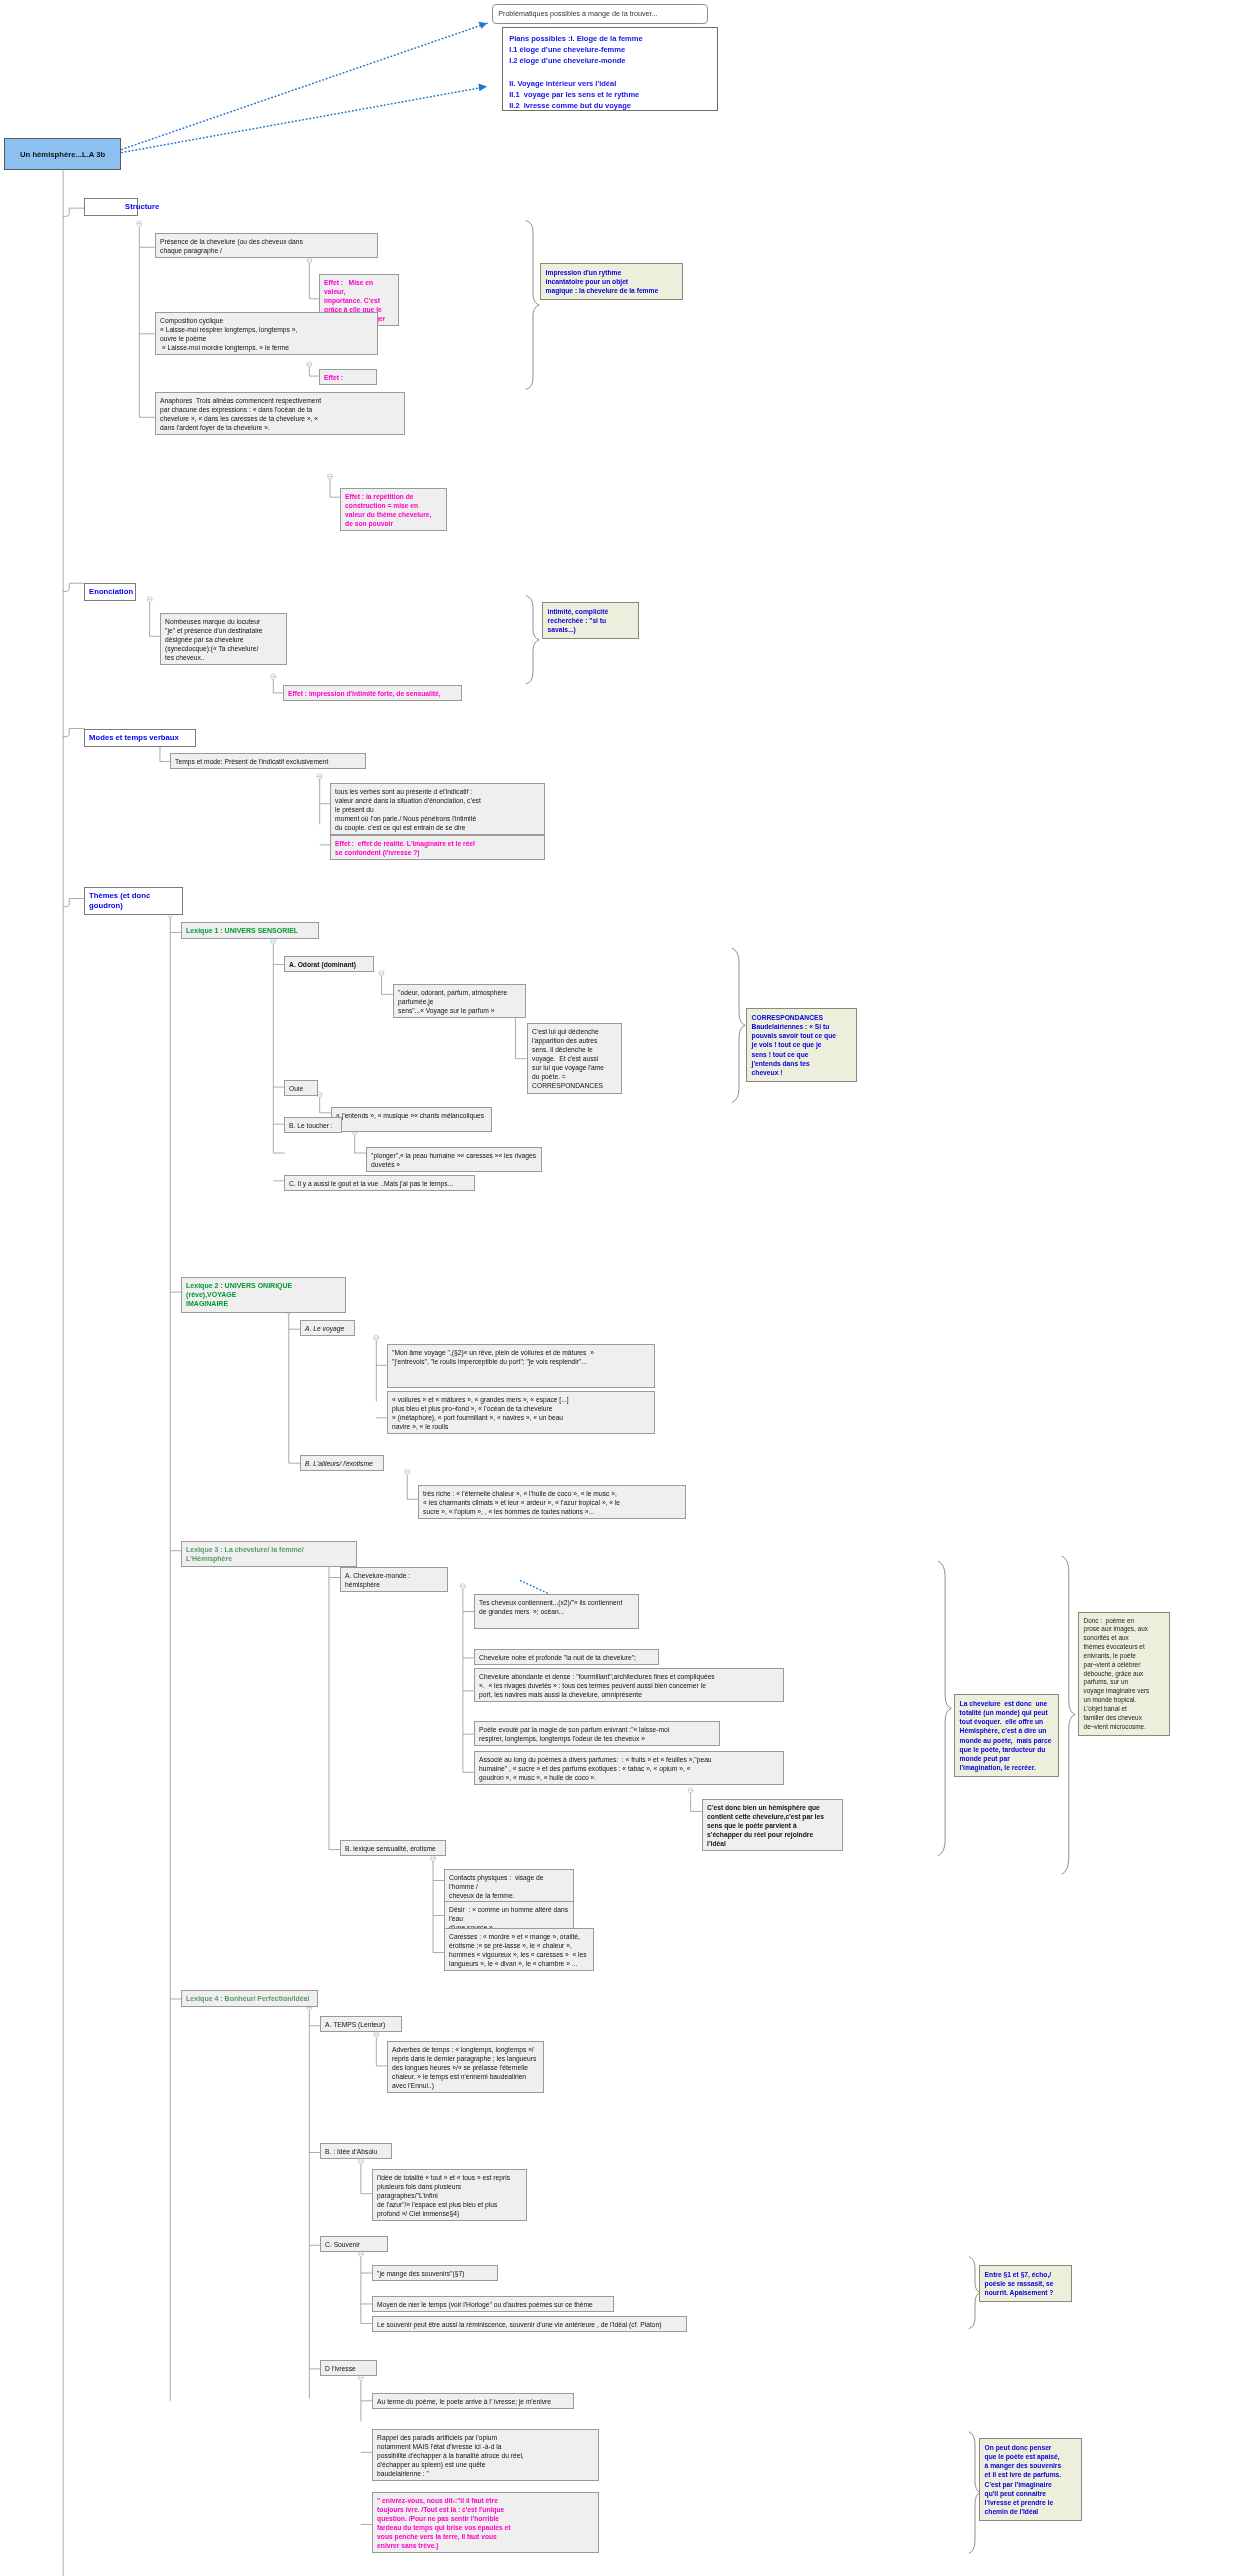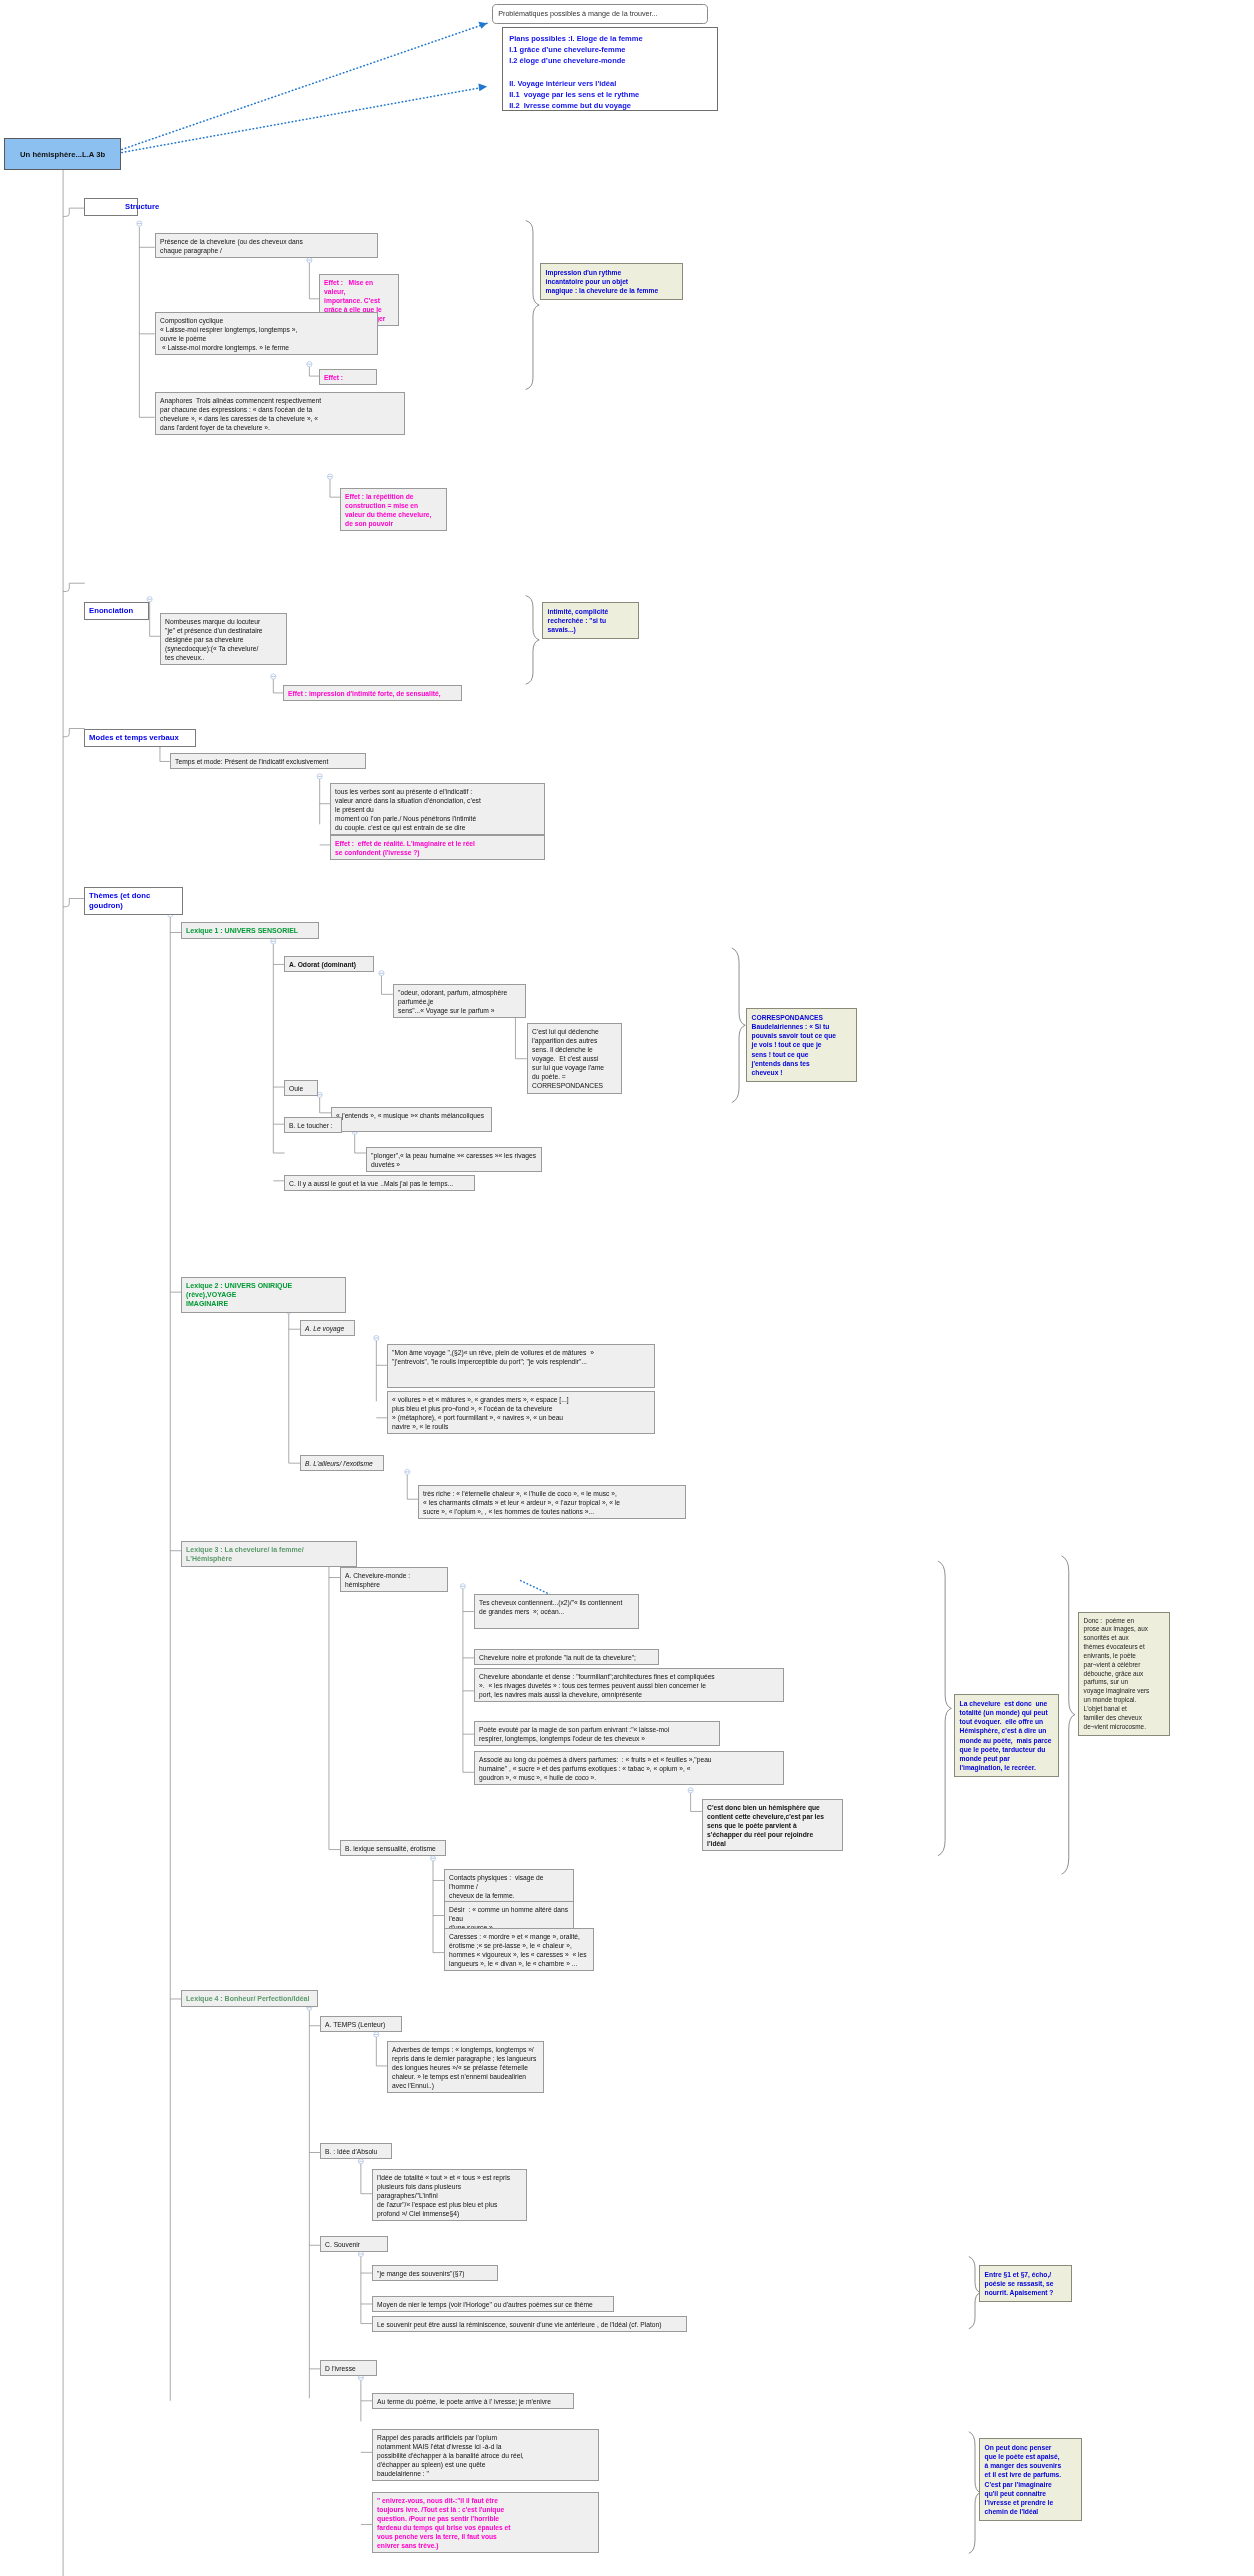--- a/index.html
+++ b/index.html
@@ -223,21 +223,21 @@
     <path class="dot" d="M1010,3068 L1078,3100"></path>
     <polygon points="1082,3102 1064,3096 1068,3110" fill="#1f77d0"></polygon>
   </svg>
 
   <div id="root">Un hémisphère...L.A 3b</div>
 
   <div id="prob">Problématiques possibles  à mange de la trouver...</div>
 
   <div class="rbox" style="left:502px;top:27px;width:216px;height:84px;padding:4.6px 6.2px;">
     <div class="ln">Plans possibles :I. Eloge de la femme</div>
-    <div class="ln">I.1 grâce d’une chevelure-femme</div>
+    <div class="ln">I.1 éloge d’une chevelure-femme</div>
     <div class="ln">I.2 éloge d’une chevelure-monde</div>
     <div class="ln">&nbsp;</div>
     <div class="ln">II. Voyage intérieur vers l'idéal</div>
     <div class="ln">II.1  voyage par les sens et le rythme</div>
     <div class="ln">II.2  Ivresse comme but du voyage</div>
   </div>
 
   <div class="node branch" style="left:84px;top:198px;width:54px;padding-left:40px;">Structure</div>
   <div class="node" style="left:155px;top:233px;width:223px;">Présence de la chevelure (ou des cheveux dans
 chaque paragraphe /</div>
@@ -256,21 +256,21 @@
 chevelure », « dans les caresses de ta chevelure », «
 dans l'ardent foyer de ta chevelure ».</div>
   <div class="node effet" style="left:340px;top:488px;width:107px;">Effet : la répétition de
 construction = mise en
 valeur du thème chevelure,
 de son pouvoir</div>
   <div class="note" style="left:540px;top:263px;width:143px;">Impression d'un rythme
 incantatoire pour un objet
 magique : la chevelure de la femme</div>
 
-  <div class="node branch" style="left:84px;top:602px;width:65px;">Enonciation</div>
+  <div class="node branch" style="left:84px;top:583px;width:52px;">Enonciation</div>
   <div class="node" style="left:160px;top:613px;width:127px;">Nombeuses marque du locuteur
 "je" et présence d'un destinataire
 désignée par sa chevelure
 (synecdocque):(« Ta chevelure/
 tes cheveux..</div>
   <div class="node effet" style="left:283px;top:685px;width:179px;">Effet : impression d'intimité forte, de sensualité,</div>
   <div class="note" style="left:542px;top:602px;width:97px;">intimité, complicité
 recherchée : "si tu
 savais...)</div>
 

